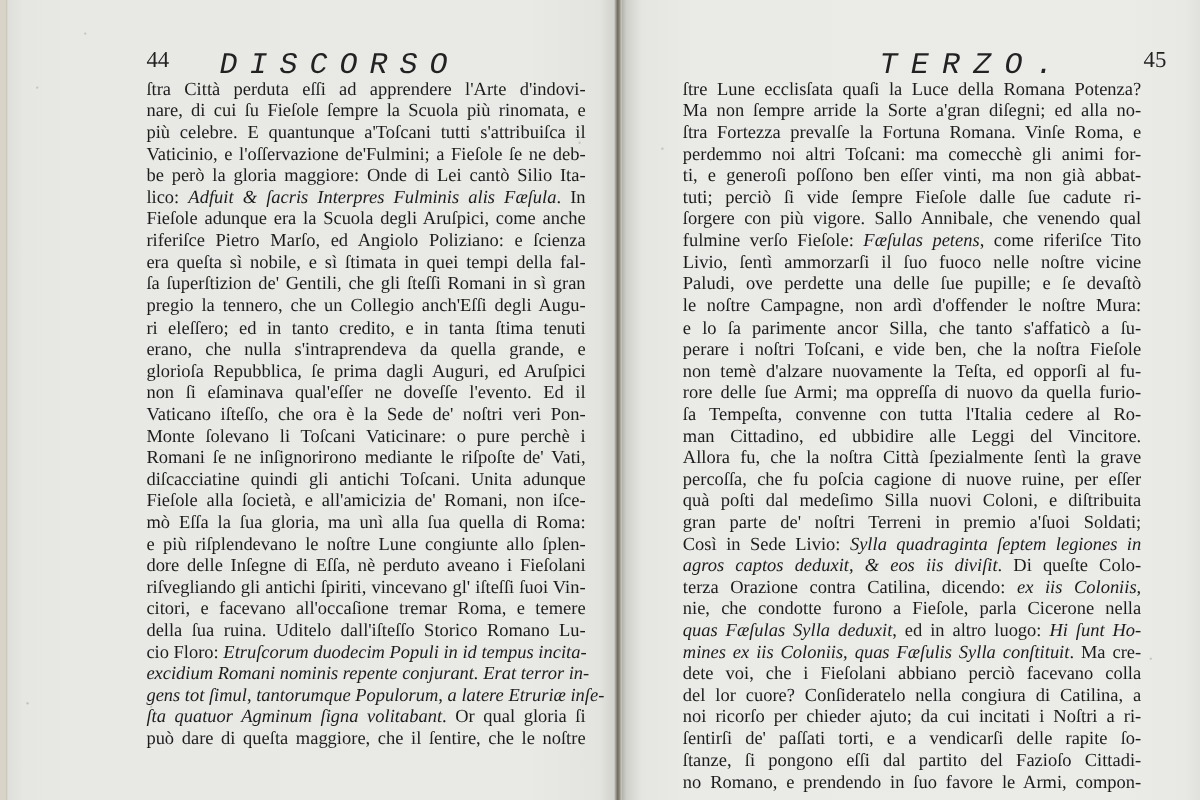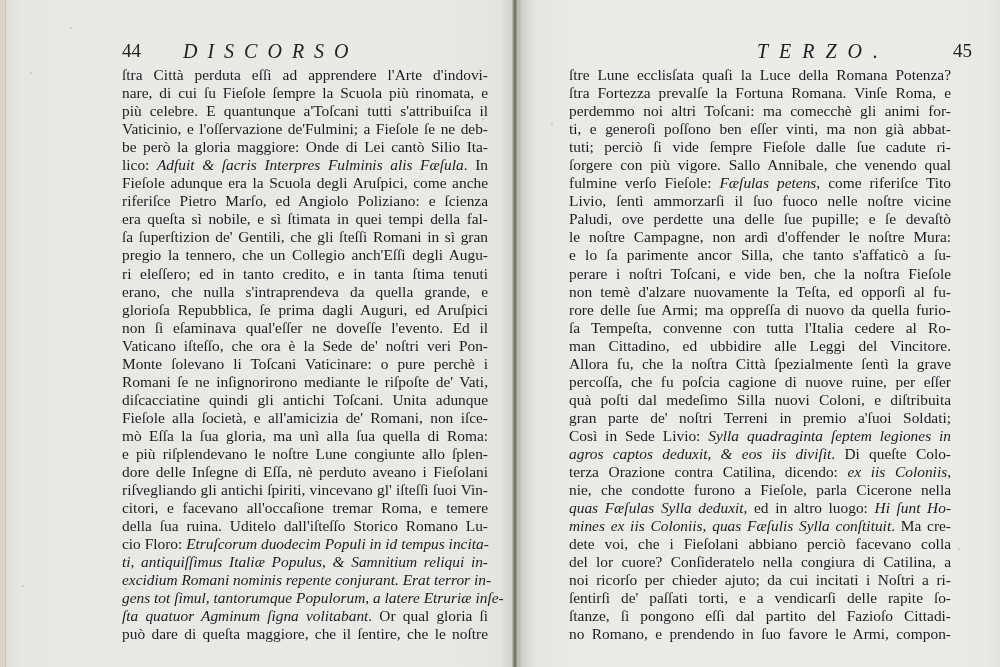--- a/index.html
+++ b/index.html
@@ -77,23 +77,24 @@
       left: 155px;
       width: 300px;
       justify-content: flex-end;
     }
     .pagenum {
       font-size: 19px;
       color: #222;
     }
     .running-title {
       font-style: italic;
-      font-size: 20px;
+      font-size: 25px;
       letter-spacing: 10px;
       color: #222;
+      font-family: Liberation Mono, monospace;
     }
     .page-left .running-title { margin-left: 42px; }
     .page-right .running-title { margin-right: 64px; letter-spacing: 11px; }
     .body-text {
       position: absolute;
       top: 66px;
       font-family: "Liberation Serif", "DejaVu Serif", serif;
       font-size: 15.4px;
       line-height: 18.05px;
       color: #1c1c1c;
@@ -156,35 +157,35 @@
         <span class="line"><span>Romani ſe ne inſignorirono mediante le riſpoſte de' Vati,</span></span>
         <span class="line"><span>diſcacciatine quindi gli antichi Toſcani. Unita adunque</span></span>
         <span class="line"><span>Fieſole alla ſocietà, e all'amicizia de' Romani, non iſce-</span></span>
         <span class="line"><span>mò Eſſa la ſua gloria, ma unì alla ſua quella di Roma:</span></span>
         <span class="line"><span>e più riſplendevano le noſtre Lune congiunte allo ſplen-</span></span>
         <span class="line"><span>dore delle Inſegne di Eſſa, nè perduto aveano i Fieſolani</span></span>
         <span class="line"><span>riſvegliando gli antichi ſpiriti, vincevano gl' iſteſſi ſuoi Vin-</span></span>
         <span class="line"><span>citori, e facevano all'occaſione tremar Roma, e temere</span></span>
         <span class="line"><span>della ſua ruina. Uditelo dall'iſteſſo Storico Romano Lu-</span></span>
         <span class="line"><span>cio Floro: </span><span class="it">Etruſcorum duodecim Populi in id tempus incita-</span></span>
-        <span class="line"><span class="it">ti, antiquiſſimus Italiæ Populus, &amp; Samnitium reliqui in-</span></span>
         <span class="line"><span class="it">excidium Romani nominis repente conjurant. Erat terror in-</span></span>
         <span class="line"><span class="it">gens tot ſimul, tantorumque Populorum, a latere Etruriæ inſe-</span></span>
         <span class="line"><span class="it">ſta quatuor Agminum ſigna volitabant</span><span>. Or qual gloria ſi</span></span>
         <span class="line"><span>può dare di queſta maggiore, che il ſentire, che le noſtre</span></span>
       </div>
   </div>
 
   <div class="page page-right">
     <div class="header">
       <span class="running-title">TERZO.</span>
       <span class="pagenum">45</span>
     </div>
     <div class="body-text">
         <span class="line"><span>ſtre Lune ecclisſata quaſi la Luce della Romana Potenza?</span></span>
+        <span class="line"><span>Ma non ſempre arride la Sorte a'gran diſegni; ed alla no-</span></span>
         <span class="line"><span>ſtra Fortezza prevalſe la Fortuna Romana. Vinſe Roma, e</span></span>
         <span class="line"><span>perdemmo noi altri Toſcani: ma comecchè gli animi for-</span></span>
         <span class="line"><span>ti, e generoſi poſſono ben eſſer vinti, ma non già abbat-</span></span>
         <span class="line"><span>tuti; perciò ſi vide ſempre Fieſole dalle ſue cadute ri-</span></span>
         <span class="line"><span>ſorgere con più vigore. Sallo Annibale, che venendo qual</span></span>
         <span class="line"><span>fulmine verſo Fieſole: </span><span class="it">Fæſulas petens</span><span>, come riferiſce Tito</span></span>
         <span class="line"><span>Livio, ſentì ammorzarſi il ſuo fuoco nelle noſtre vicine</span></span>
         <span class="line"><span>Paludi, ove perdette una delle ſue pupille; e ſe devaſtò</span></span>
         <span class="line"><span>le noſtre Campagne, non ardì d'offender le noſtre Mura:</span></span>
         <span class="line"><span>e lo ſa parimente ancor Silla, che tanto s'affaticò a ſu-</span></span>

